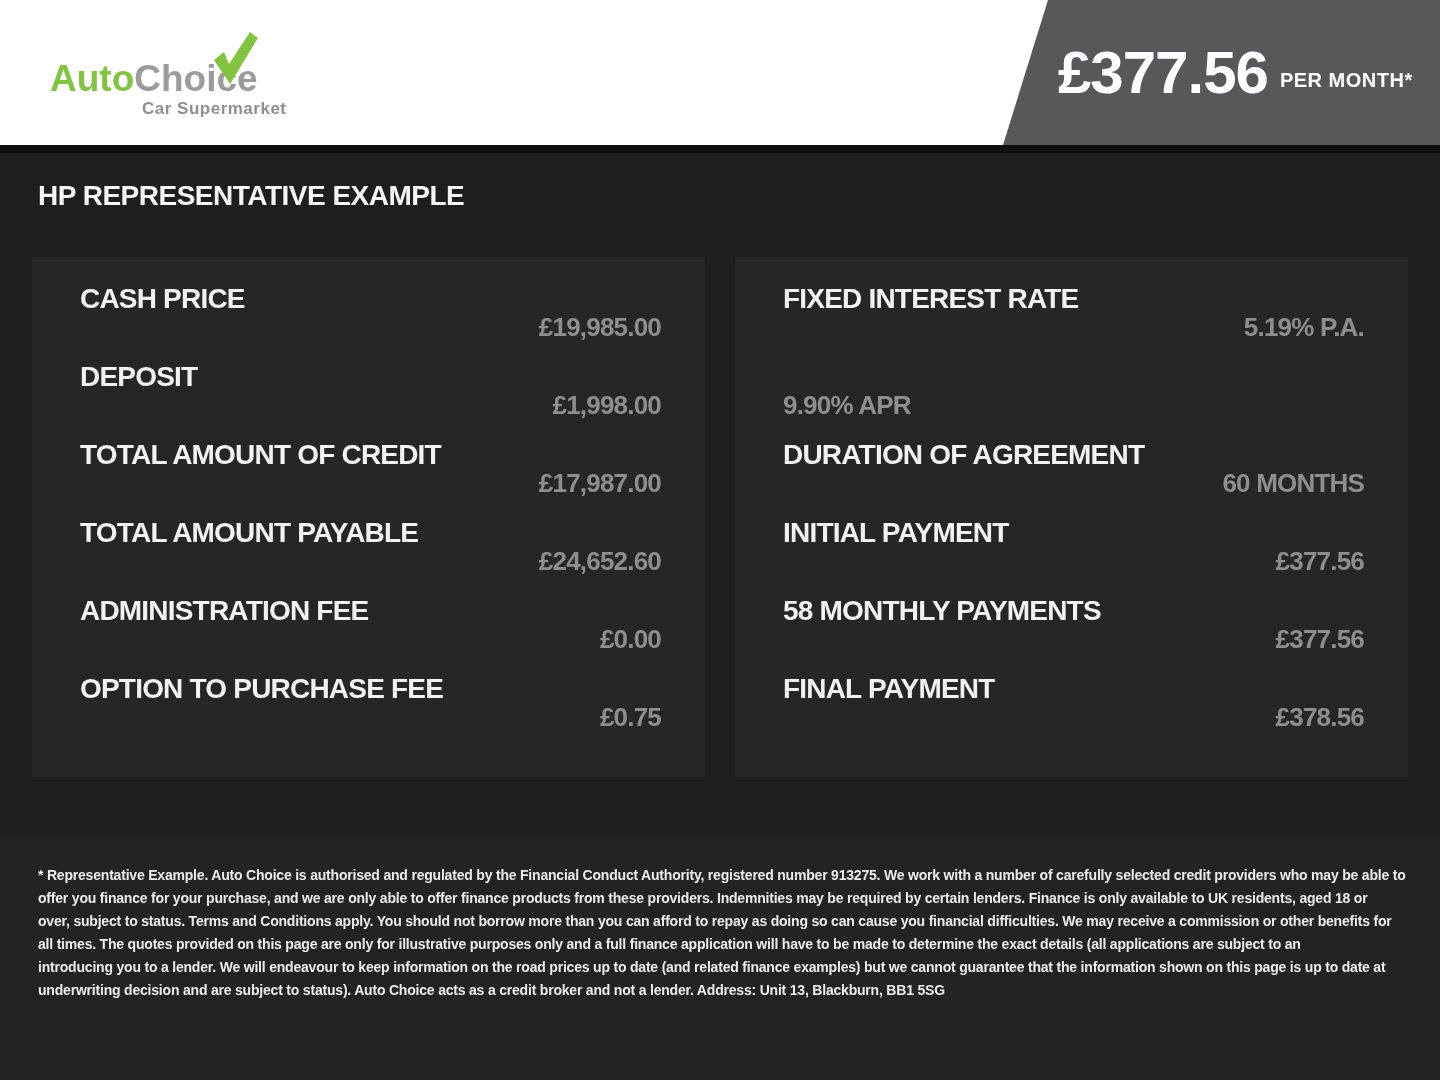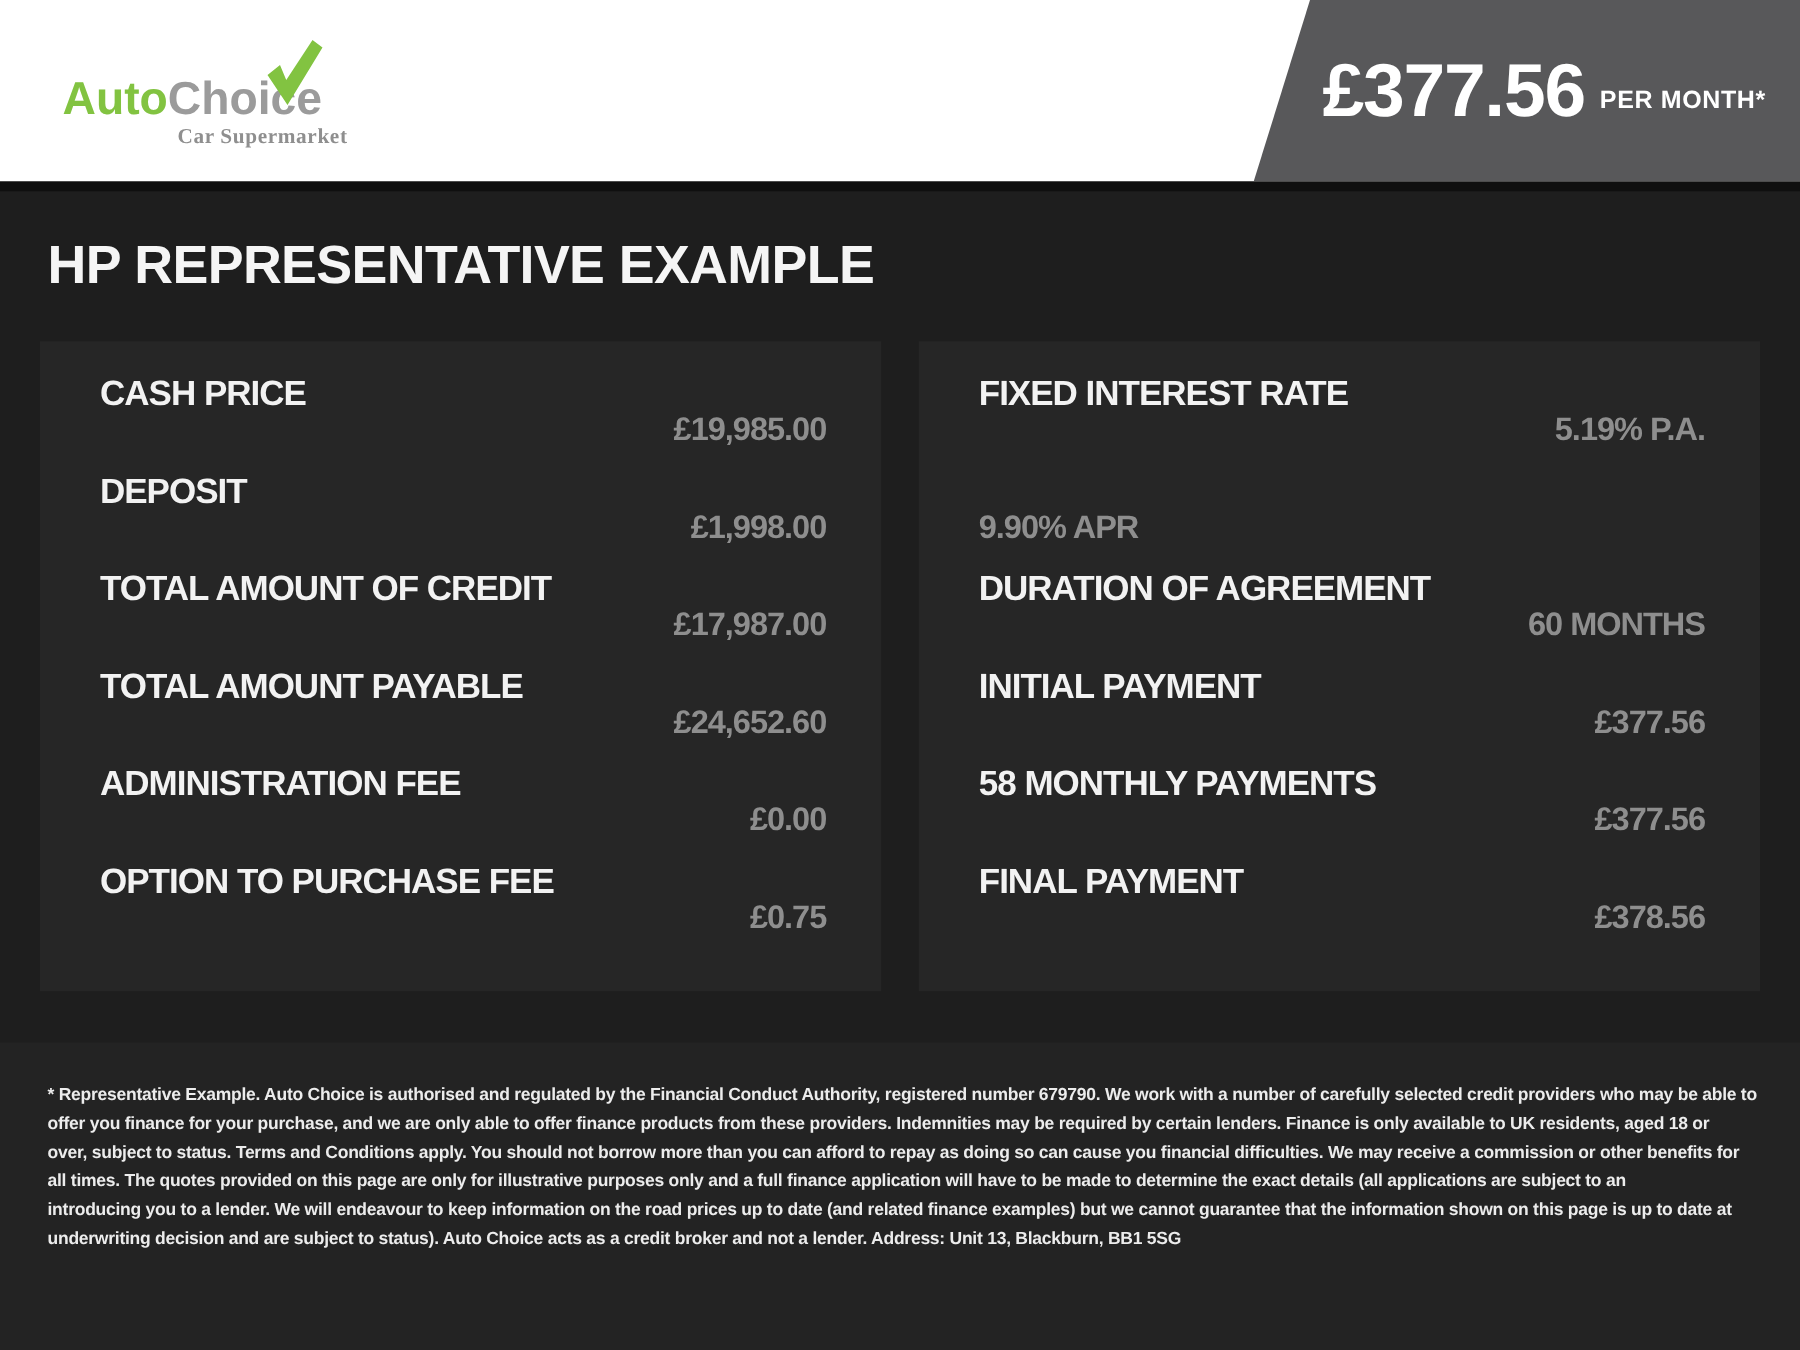--- a/index.html
+++ b/index.html
@@ -18,42 +18,42 @@
     background:#ffffff;
   }
   .separator { width:1440px; height:8px; background:#0f0f0f; }
 
   .logo { position:absolute; left:50px; top:38px; width:300px; height:80px; cursor:pointer; }
   .logo-line1 { font-size:37px; font-weight:bold; line-height:1; margin-top:22px; letter-spacing:0px; }
   .logo-auto   { color:#82c341; }
   .logo-choice { color:#9b9b9b; }
   .logo-tagline {
     font-size:17px; font-weight:bold; color:#8f8f8f;
-    margin-left:92px; margin-top:2px; letter-spacing:0.5px;font-family:Liberation Serif, serif;
+    margin-left:92px; margin-top:2px; letter-spacing:0.5px;
   }
   .logo-check { position:absolute; left:158px; top:-8px; }
 
   .price-banner {
     position:absolute; right:0; top:0;
     width:440px; height:145px;
     background:#58585a;
     clip-path:polygon(48px 0, 100% 0, 100% 100%, 3px 100%);
     display:flex; align-items:center;
     padding-left:58px;
     color:#ffffff;
   }
   .price-amount { font-size:60px; font-weight:bold; letter-spacing:-1px; }
   .price-period { font-size:20px; font-weight:bold; margin-left:12px; margin-top:16px; letter-spacing:0.5px; }
 
   
   .main { padding:0 32px; }
   .page-title {
-    color:#f5f5f5; font-size:43px; font-weight:bold;
+    color:#f5f5f5; font-size:28px; font-weight:bold;
     letter-spacing:-0.5px;
-    margin:42px 0 44px 6px;
+    margin:26px 0 44px 6px;
     line-height:34px;
   }
   .panels { display:flex; gap:30px; }
   .panel {
     flex:1; height:520px;
     background:#262626;
     display:flex; flex-direction:column;
     justify-content:center;
     padding:10px 0;
   }
@@ -161,19 +161,19 @@
       <div class="row">
         <span class="row-label">FINAL PAYMENT</span>
         <span class="row-value">£378.56</span>
       </div>
     </div>
 
   </div>
 </div>
 
 <div class="footer">
-  <div class="footer-line">* Representative Example. Auto Choice is authorised and regulated by the Financial Conduct Authority, registered number 679790. We work with a number of carefully selected credit providers who may be able to</div>
+  <div class="footer-line">* Representative Example. Auto Choice is authorised and regulated by the Financial Conduct Authority, registered number 913275. We work with a number of carefully selected credit providers who may be able to</div>
   <div class="footer-line">offer you finance for your purchase, and we are only able to offer finance products from these providers. Indemnities may be required by certain lenders. Finance is only available to UK residents, aged 18 or</div>
   <div class="footer-line">over, subject to status. Terms and Conditions apply. You should not borrow more than you can afford to repay as doing so can cause you financial difficulties. We may receive a commission or other benefits for</div>
   <div class="footer-line">all times. The quotes provided on this page are only for illustrative purposes only and a full finance application will have to be made to determine the exact details (all applications are subject to an</div>
   <div class="footer-line">introducing you to a lender. We will endeavour to keep information on the road prices up to date (and related finance examples) but we cannot guarantee that the information shown on this page is up to date at</div>
   <div class="footer-line">underwriting decision and are subject to status). Auto Choice acts as a credit broker and not a lender. Address: Unit 13, Blackburn, BB1 5SG</div>
 </div>
 
 </body></html>

